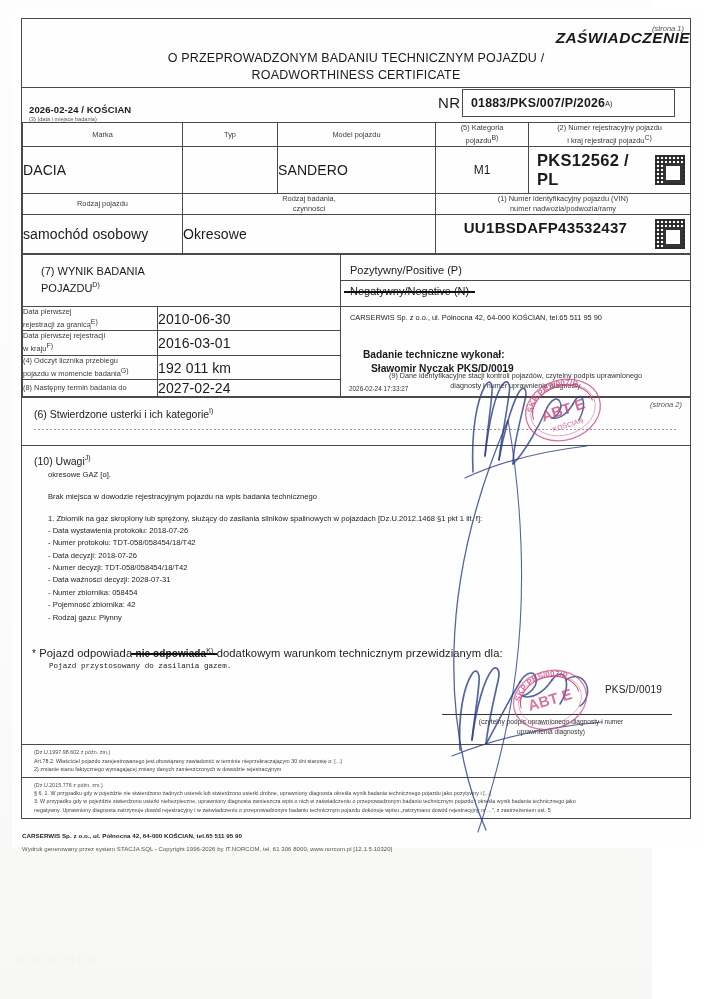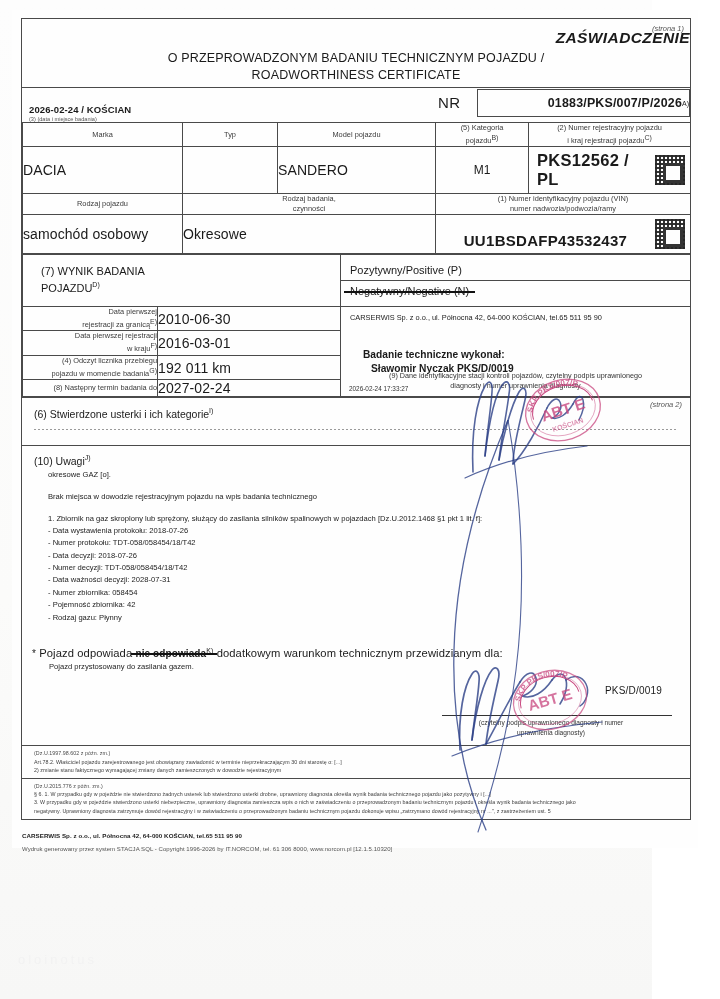--- a/index.html
+++ b/index.html
@@ -40,32 +40,32 @@
   .t1{text-align:right;font-size:15.5px;font-weight:bold;letter-spacing:.4px;font-style:italic;}
   .t2{text-align:center;font-size:12.5px;letter-spacing:.15px;line-height:1.32;margin-top:3px;}
 
   
   .nrrow{position:relative;height:34px;}
   .datesite{position:absolute;left:7px;top:16px;}
   .datesite .d1{font-size:9.5px;font-weight:bold;letter-spacing:.1px;}
   .datesite .d2{font-size:5.6px;color:#555;margin-top:1px;}
   .nrlabel{position:absolute;left:416px;top:6px;font-size:15px;letter-spacing:.3px;}
   .nrbox{
-    position:absolute;left:455px;top:1px;width:213px;height:28px;
+    position:absolute;left:440px;top:1px;width:213px;height:28px;
     border:1px solid #4a4a4a;box-sizing:border-box;
-    display:flex;align-items:center;padding-left:8px;justify-content:flex-end;
+    display:flex;align-items:center;padding-left:8px;
   }
   .nrbox .v{font-size:12.4px;font-weight:bold;letter-spacing:.2px;}
   .sup{font-size:7px;vertical-align:super;font-weight:normal;}
 
   
   .grid{width:100%;border-collapse:collapse;table-layout:fixed;}
   .grid td{border:1px solid #4a4a4a;vertical-align:middle;padding:0;}
   .lbl{font-size:7.4px;color:#3a3a3a;text-align:center;line-height:1.35;padding:5px 2px;}
-  .lbl-l{font-size:7.4px;color:#3a3a3a;text-align:right;line-height:1.35;padding:5px 7px;}
+  .lbl-l{font-size:7.4px;color:#3a3a3a;text-align:left;line-height:1.35;padding:5px 7px;}
   .val{font-size:14px;padding:8px 7px;letter-spacing:.1px;}
   .val-c{font-size:12px;padding:8px 2px;text-align:center;}
   .plate{font-size:16.5px;font-weight:bold;letter-spacing:.3px;padding-left:8px;}
   .vin{font-size:15px;font-weight:bold;letter-spacing:.3px;text-align:center;}
   .qrcell{position:relative;}
   .qr{
     width:30px;height:30px;
     background:
       repeating-linear-gradient(90deg,#111 0 2px,#fff 2px 4px),
       repeating-linear-gradient(0deg,#111 0 2px,#fff 2px 4px);
@@ -101,21 +101,21 @@
   }
   .uw-title{font-size:10.5px;padding:8px 0 0 12px;}
   .uw-line{font-size:7.6px;padding:2px 0 0 26px;color:#222;line-height:1.5;}
   .uw-gap{height:9px;}
   .uw-item{font-size:7.6px;padding:1px 0 0 26px;color:#222;line-height:1.5;}
 
   .conform{font-size:11.2px;padding:10px 0 0 10px;letter-spacing:.1px;}
   .conform .star{font-size:10px;}
   .strike2{position:relative;display:inline-block;font-weight:bold;font-size:10px;}
   .strike2:after{content:"";position:absolute;left:-4px;right:-4px;top:50%;height:1.5px;background:#111;}
-  .conform-sub{font-size:7.6px;padding:3px 0 0 27px;color:#222;}
+  .conform-sub{font-size:7.6px;padding:3px 0 0 27px;color:#222;font-family:Liberation Mono, monospace;}
 
   .sigwrap{position:relative;height:74px;}
   .sig-code{position:absolute;right:28px;top:14px;font-size:10px;letter-spacing:.2px;}
   .sig-rule{position:absolute;right:18px;left:420px;top:44px;border-top:1px solid #333;}
   .sig-cap{position:absolute;right:16px;left:406px;top:47px;text-align:center;font-size:6.6px;color:#333;line-height:1.45;}
 
   
   .legal{border-top:1px solid #4a4a4a;padding:3px 0 4px 0;}
   .legal p{margin:0;font-size:5.3px;color:#3c3c3c;line-height:1.55;padding-left:12px;letter-spacing:.05px;}
   .legal p.first{color:#4a4a4a;}
@@ -207,21 +207,21 @@
         </td>
         <td class="lbl" colspan="2">
           <div>(1) Numer identyfikacyjny pojazdu (VIN)</div>
           <div>numer nadwozia/podwozia/ramy</div>
         </td>
       </tr>
       <tr>
         <td class="val">samochód osobowy</td>
         <td class="val" colspan="2">Okresowe</td>
         <td class="qrcell" colspan="2">
-          <div style="display:flex;align-items:flex-end;justify-content:space-between;padding:4px 5px 4px 0;">
+          <div style="display:flex;align-items:flex-start;justify-content:space-between;padding:4px 5px 4px 0;">
             <span class="vin" style="flex:1">UU1BSDAFP43532437</span>
             <span class="qr"></span>
           </div>
         </td>
       </tr>
     </tbody>
       </table>
 
     <table class="grid">
       <colgroup>

